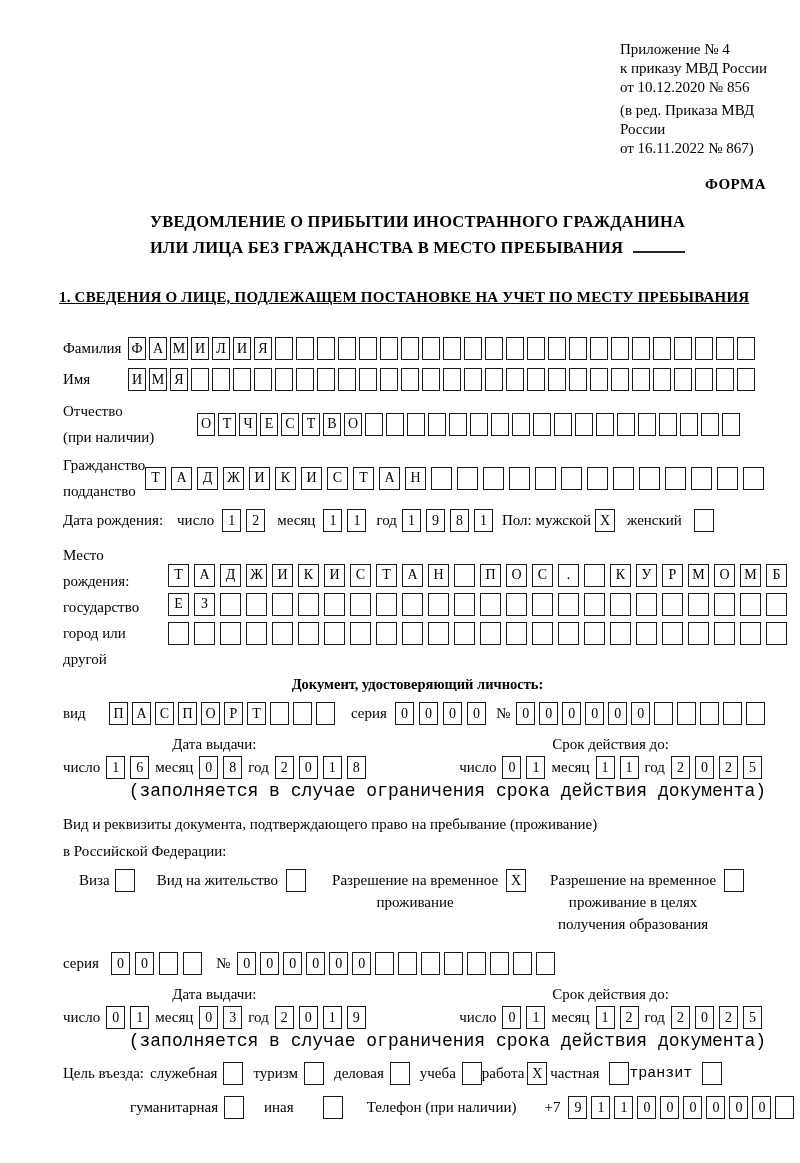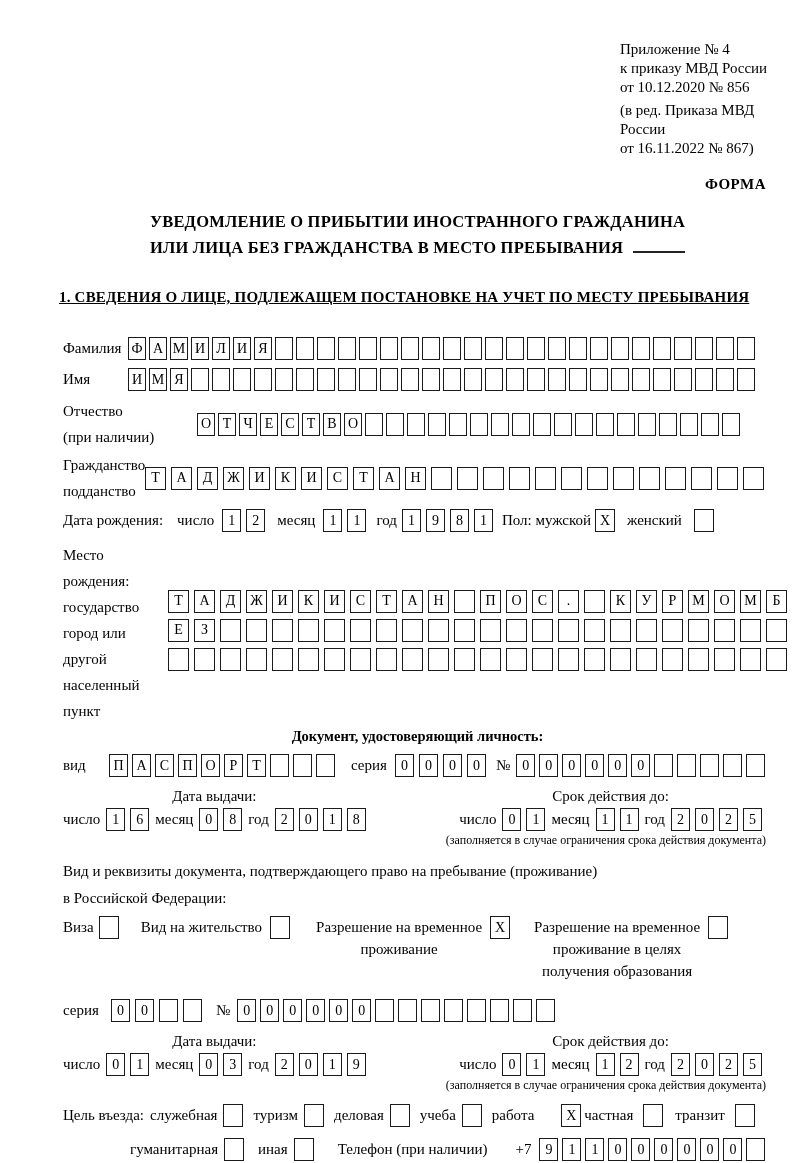--- a/index.html
+++ b/index.html
@@ -37,28 +37,28 @@
   .boxes.m{gap:4px;} .boxes.m .box{width:19px;}
   .boxes.d{gap:5px;} .boxes.d .box{width:19px;}
   .cbx{width:20px;height:23px;}
 
   
   .d2{display:flex;justify-content:space-between;margin-bottom:2px;}
   .dcol{flex:none;}
   .dcol.right{margin-right:10px;}
   .dt{font-size:15px;text-align:center;margin-bottom:3px;}
   .dg{display:flex;align-items:center;gap:6px;font-size:15px;}
-  .note{font-size:12px;text-align:right;margin:2px 6px 10px 0;}
+  .note{font-size:18px;text-align:right;margin:2px 6px 10px 0;font-family:Liberation Mono, monospace;}
 
   .center-bold{font-weight:bold;font-size:14.5px;text-align:center;margin:4px 0 8px 0;}
 
   .intro{font-size:15px;line-height:27px;margin-top:8px;}
 
   
-  .opts{display:flex;align-items:flex-start;margin:4px 0 16px 0;}
+  .opts{display:flex;align-items:flex-start;margin:4px 0 16px 16px;}
   .opt{display:flex;align-items:flex-start;}
   .optlbl{font-size:15px;line-height:22px;}
   .optlbl.c{text-align:center;}
   .opt .box{margin-left:8px;}
 
   .chkpair{display:flex;align-items:center;}
   .chkpair .box{margin-left:6px;}
 
   .indent{margin-left:67px;}
 
@@ -253,21 +253,20 @@
     <span class="box cbx" style="margin-left:4px;">X</span>
     <span class="lbl" style="margin-left:12px;">женский</span>
     <span class="box cbx" style="margin-left:12px;"></span>
   </div>
 
   <div class="row" style="margin-bottom:2px;">
     <div class="lblcol bp-lblcol">
       <div>Место рождения:</div>
       <div>государство</div>
       <div>город или другой</div>
-      <div>населенный пункт</div>
     </div>
     <div class="stack">
       <div class="boxes w">
           <span class="box">Т</span>
           <span class="box">А</span>
           <span class="box">Д</span>
           <span class="box">Ж</span>
           <span class="box">И</span>
           <span class="box">К</span>
           <span class="box">И</span>
@@ -548,40 +547,40 @@
         <span class="box cbx"></span>
       </span>
     <span class="chkpair" style="margin-left:10px;">
         <span class="lbl">деловая</span>
         <span class="box cbx"></span>
       </span>
     <span class="chkpair" style="margin-left:10px;">
         <span class="lbl">учеба</span>
         <span class="box cbx"></span>
       </span>
-    <span class="chkpair" style="margin-left:10px;gap:24px;">
+    <span class="chkpair" style="">
         <span class="lbl">работа</span>
         <span class="box cbx" style="margin-left:3px;">X</span>
       </span>
     <span class="chkpair" style="margin-left:3px;">
         <span class="lbl">частная</span>
         <span class="box cbx" style="margin-left:10px;"></span>
       </span>
-    <span class="chkpair" style="margin-left:12px;">
+    <span class="chkpair" style="font-family:Liberation Mono, monospace;">
         <span class="lbl">транзит</span>
         <span class="box cbx" style="margin-left:10px;"></span>
       </span>
   </div>
 
   <div class="row indent" style="align-items:center;margin-bottom:9px;">
     <span class="chkpair">
         <span class="lbl">гуманитарная</span>
         <span class="box cbx"></span>
       </span>
-    <span class="chkpair" style="margin-left:14px;">
+    <span class="chkpair" style="margin-left:20px;gap:23px;">
         <span class="lbl">иная</span>
         <span class="box cbx"></span>
       </span>
     <span class="lbl" style="margin-left:24px;">Телефон (при наличии)</span>
     <span class="lbl" style="margin:0 8px 0 28px;">+7</span>
     <span class="boxes m">
         <span class="box">9</span>
         <span class="box">1</span>
         <span class="box">1</span>
         <span class="box">0</span>

